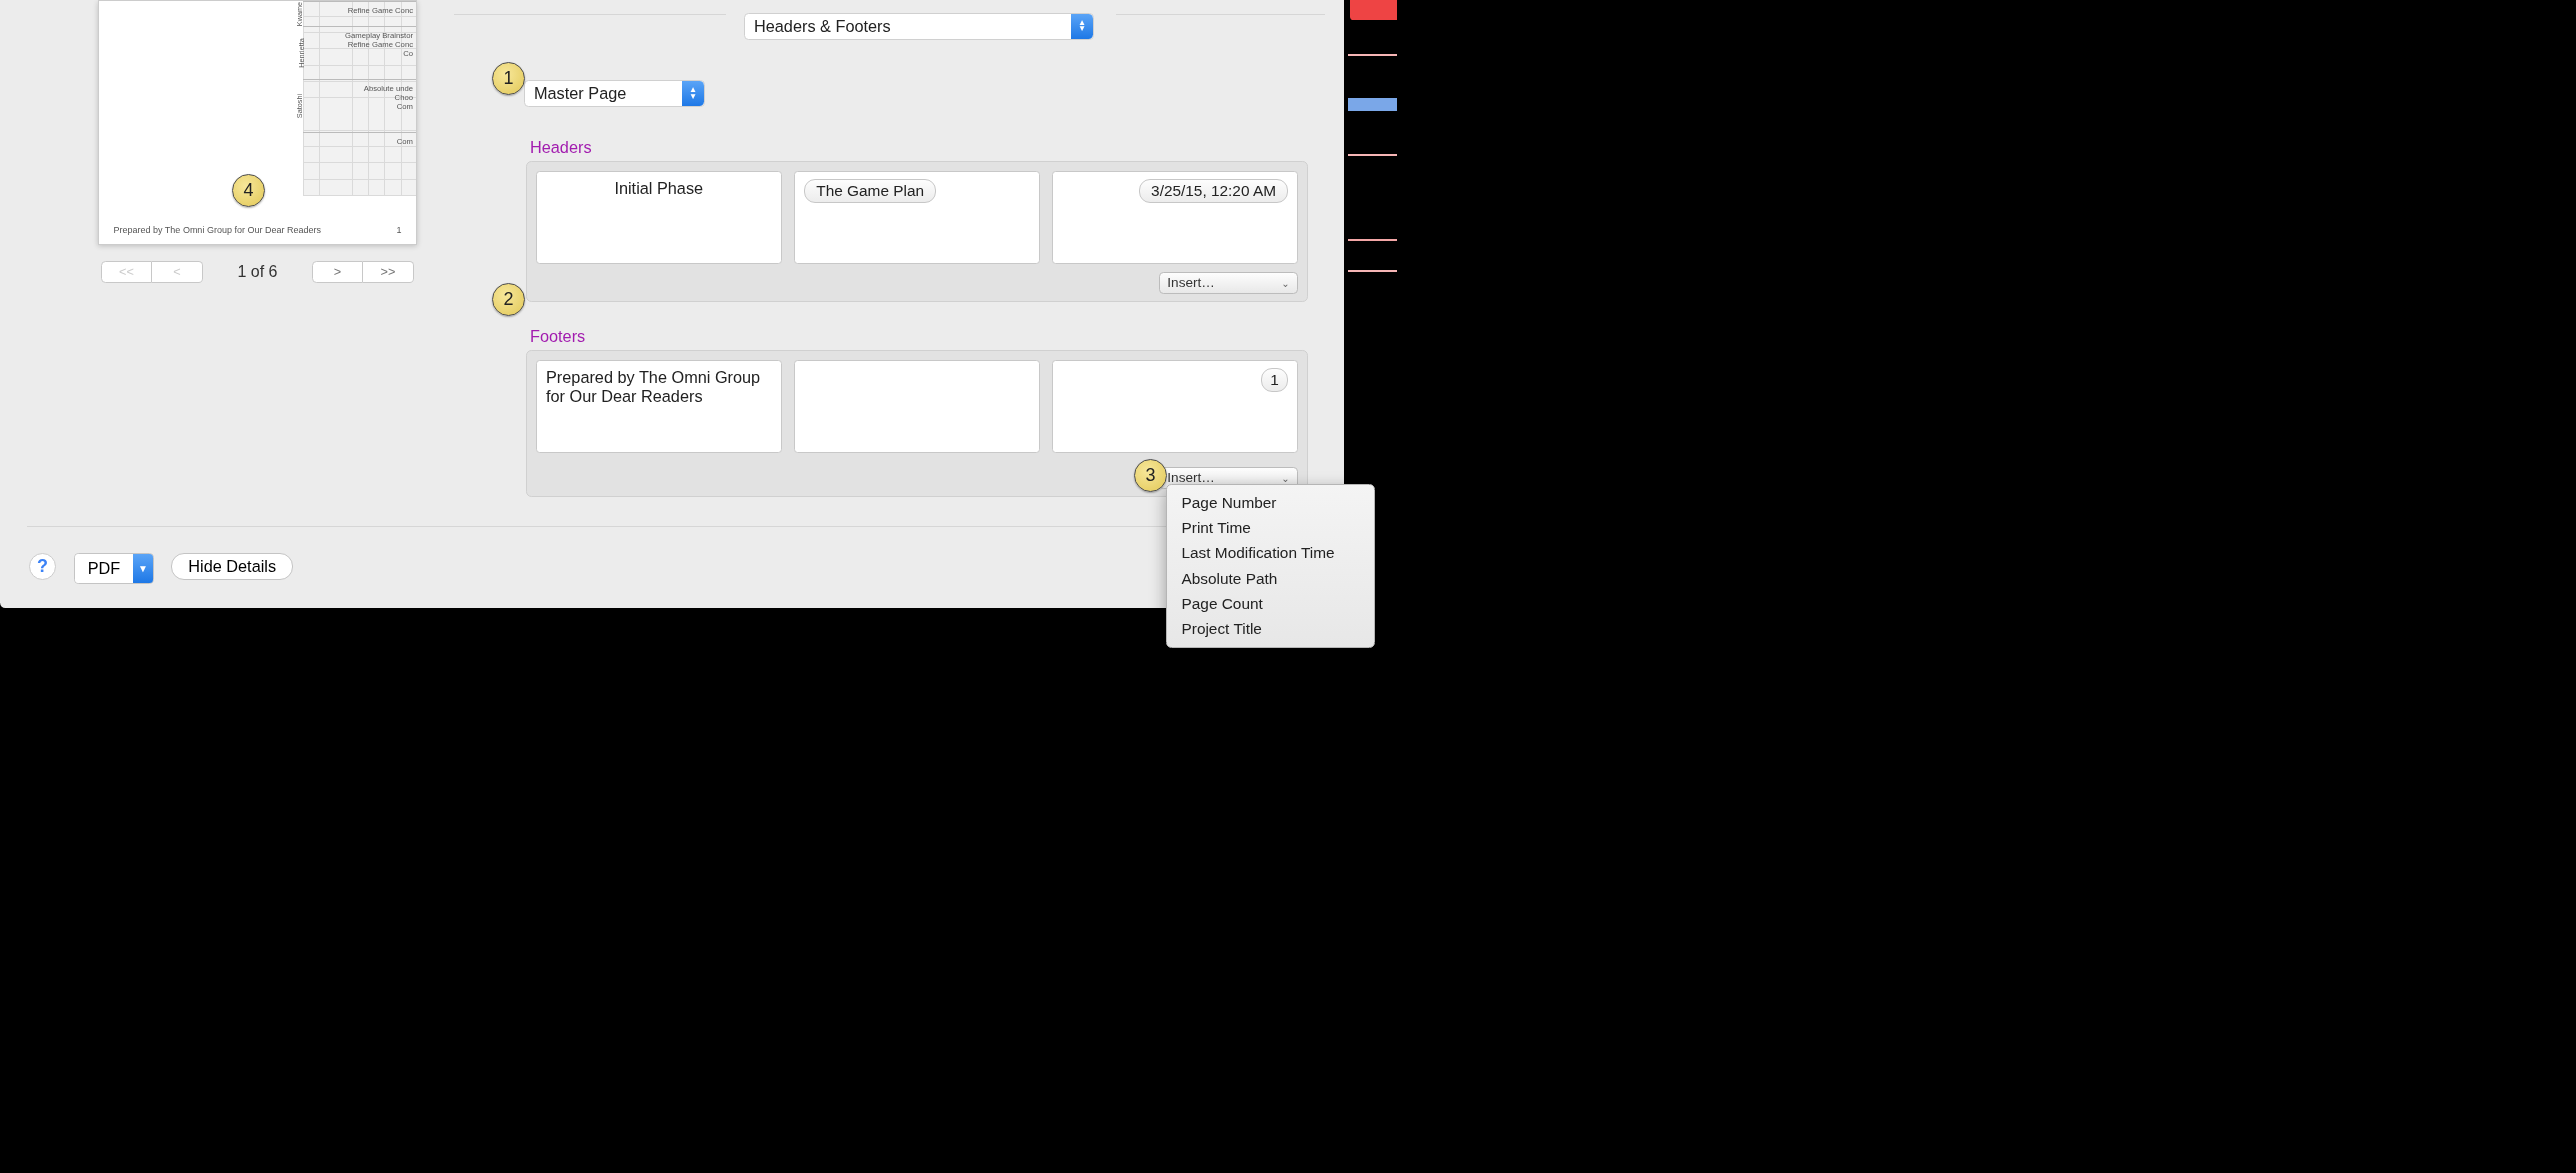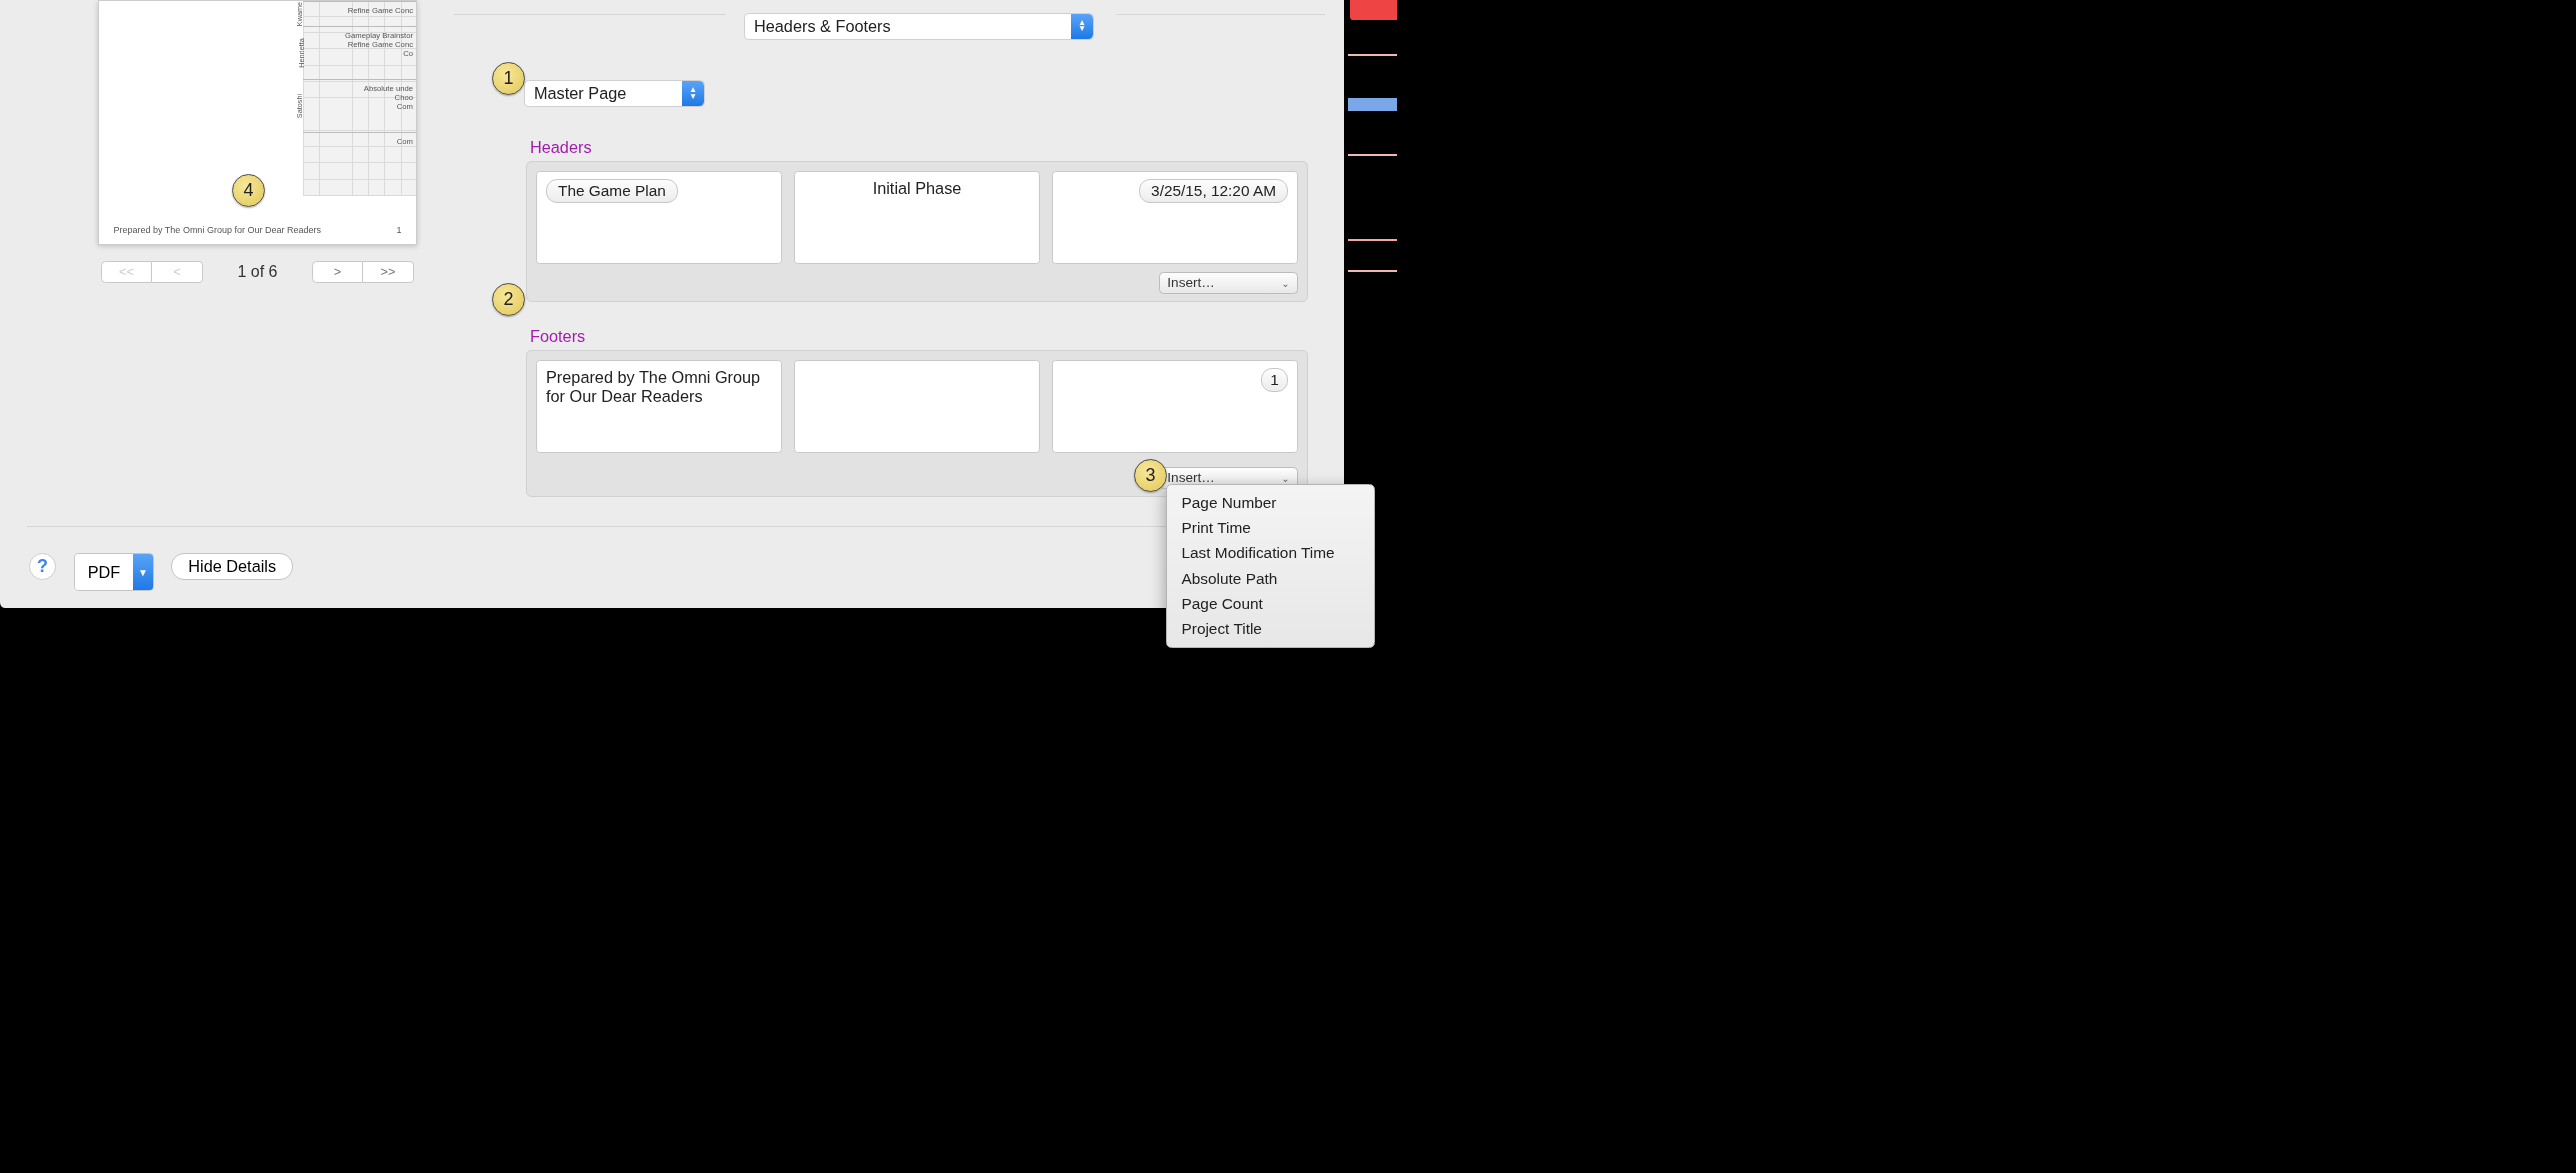--- a/index.html
+++ b/index.html
@@ -160,21 +160,21 @@
   }
   .help-btn {
     position:absolute; left:29px; top:553px;
     width:27px; height:27px; border-radius:50%;
     background:#fff; border:0.9px solid #ccc;
     display:flex; align-items:center; justify-content:center;
     color:#3b82f6; font-size:18px; font-weight:600;
   }
   .pdf-btn {
     position:absolute; left:74px; top:553px;
-    height:38px; display:flex;
+    height:31px; display:flex;
     border-radius:4.5px; overflow:hidden;
     border:0.9px solid #c4c4c4;
   }
   .pdf-btn .lbl {
     background:#fff; padding:0 12.7px; display:flex; align-items:center; font-size:16.3px;
   }
   .pdf-btn .arr {
     width:20px; background:linear-gradient(#5aa4f7,#1e78e6);
     display:flex; align-items:center; justify-content:center; color:#fff; font-size:10px;
   }
@@ -292,25 +292,25 @@
     <span>Master Page</span>
     <div class="blue-arrows">
         <span>▲</span>
         <span>▼</span>
       </div>
   </div>
 
   <div class="section-label headers-label">Headers</div>
   <div class="panel headers-panel">
     <div class="cells">
+      <div class="cell center">
+        <span>Initial Phase</span>
+      </div>
       <div class="cell">
         <span class="token">The Game Plan</span>
-      </div>
-      <div class="cell center">
-        <span>Initial Phase</span>
       </div>
       <div class="cell right">
         <span class="token">3/25/15, 12:20 AM</span>
       </div>
     </div>
     <div class="insert-combo">
       <span>Insert…</span>
       <span class="chev">⌄</span>
     </div>
   </div>

